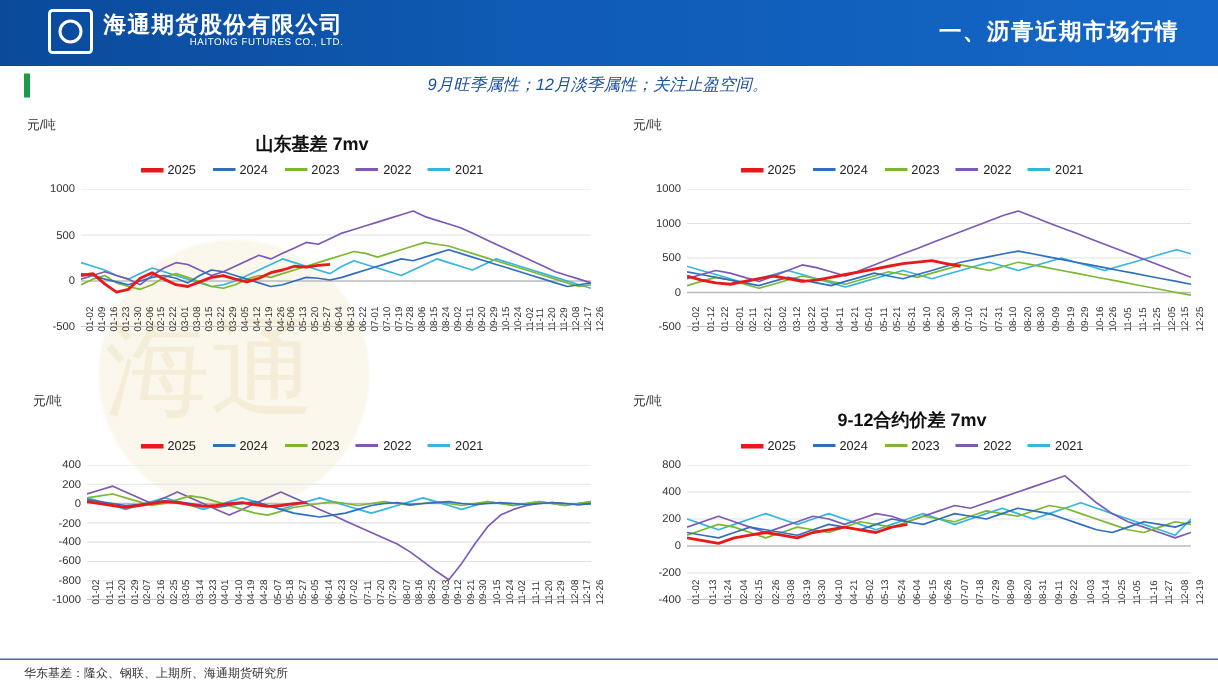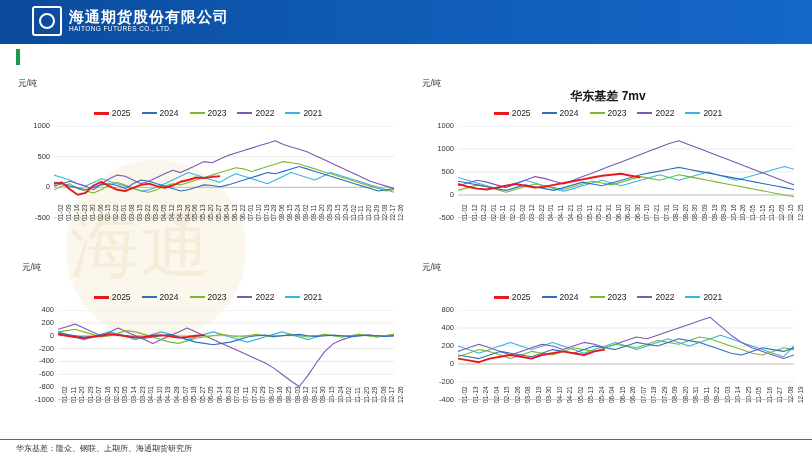--- a/index.html
+++ b/index.html
@@ -4,21 +4,21 @@
 <style>
   html,body{margin:0;padding:0;}
   body{width:812px;height:458px;background:#ffffff;font-family:"Liberation Sans",sans-serif;overflow:hidden;position:relative;}
 
   
   .header{position:absolute;left:0;top:0;width:812px;height:44px;
     background:linear-gradient(90deg,#0b4a9b 0%,#0f5bb5 45%,#1467c8 100%);}
   .logo-wrap{position:absolute;left:32px;top:6px;display:flex;align-items:center;gap:7px;}
   .logo-mark{width:30px;height:30px;border:2px solid #fff;border-radius:3px;position:relative;box-sizing:border-box;}
   .logo-mark:before{content:"";position:absolute;left:5px;top:5px;width:16px;height:16px;border:2px solid #fff;border-radius:50%;box-sizing:border-box;}
-  .logo-txt{color:#fff;line-height:1.05;}
+  .logo-txt{color:#fff;line-height:1.05;text-align:right;}
   .logo-cn{font-size:15px;font-weight:bold;letter-spacing:1px;}
   .logo-en{font-size:6.5px;letter-spacing:.4px;margin-top:2px;}
   .header-title{position:absolute;right:26px;top:12px;color:#fff;font-size:15px;font-weight:bold;letter-spacing:1px;}
 
   
   .sec-row{position:absolute;left:0;top:44px;width:812px;height:26px;}
   .sec-bar{position:absolute;left:16px;top:5px;width:4px;height:16px;background:#1a9b4a;}
   .sec-title{position:absolute;left:26px;top:3px;font-size:13.5px;font-weight:bold;color:#0b3d91;}
   .sec-note{position:absolute;left:285px;top:5px;font-size:11px;color:#1a4fa0;font-style:italic;}
 
@@ -50,31 +50,34 @@
 <body>
 
 <div class="header">
   <div class="logo-wrap">
     <div class="logo-mark"></div>
     <div class="logo-txt">
       <div class="logo-cn">海通期货股份有限公司</div>
       <div class="logo-en">HAITONG FUTURES CO., LTD.</div>
     </div>
   </div>
+  <div class="header-title">一、沥青近期市场行情</div>
 </div>
 
 <div class="sec-row">
   <div class="sec-bar"></div>
+  <div class="sec-note">9月旺季属性；12月淡季属性；关注止盈空间。</div>
 </div>
 
 <div class="wm"></div>
 <div class="wm2">海通</div>
 
 <div class="panel" id="panel0" style="left:10px;top:78px;width:396px;height:190px;">
     <div class="p-unit" style="left: 8px; top: 0px;">元/吨</div>
+    <div class="p-title">山东基差 7mv</div>
     <div class="legend">
       <div class="lg bold">
         <i style="background: rgb(232, 25, 27);"></i>
         <span>2025</span>
       </div>
       <div class="lg">
         <i style="background: rgb(47, 111, 189);"></i>
         <span>2024</span>
       </div>
       <div class="lg">
@@ -150,21 +153,20 @@
       <div class="xlab" style="left: 347.465px; top: 143px;">11-11</div>
       <div class="xlab" style="left: 355.372px; top: 143px;">11-20</div>
       <div class="xlab" style="left: 363.279px; top: 143px;">11-29</div>
       <div class="xlab" style="left: 371.186px; top: 143px;">12-08</div>
       <div class="xlab" style="left: 379.093px; top: 143px;">12-17</div>
       <div class="xlab" style="left: 387px; top: 143px;">12-26</div>
     </div>
   </div>
 <div class="panel" id="panel1" style="left:410px;top:78px;width:396px;height:190px;">
     <div class="p-unit" style="left: 12px; top: 0px;">元/吨</div>
-    <div class="p-title">华东基差 7mv</div>
     <div class="legend">
       <div class="lg bold">
         <i style="background: rgb(232, 25, 27);"></i>
         <span>2025</span>
       </div>
       <div class="lg">
         <i style="background: rgb(47, 111, 189);"></i>
         <span>2024</span>
       </div>
       <div class="lg">
@@ -327,20 +329,21 @@
       <div class="xlab" style="left: 343.923px; top: 141px;">11-11</div>
       <div class="xlab" style="left: 352.538px; top: 141px;">11-20</div>
       <div class="xlab" style="left: 361.154px; top: 141px;">11-29</div>
       <div class="xlab" style="left: 369.769px; top: 141px;">12-08</div>
       <div class="xlab" style="left: 378.385px; top: 141px;">12-17</div>
       <div class="xlab" style="left: 387px; top: 141px;">12-26</div>
     </div>
   </div>
 <div class="panel" id="panel3" style="left:410px;top:262px;width:396px;height:180px;">
     <div class="p-unit" style="left: 12px; top: 0px;">元/吨</div>
+    <div class="p-title">9-12合约价差 7mv</div>
     <div class="legend">
       <div class="lg bold">
         <i style="background: rgb(232, 25, 27);"></i>
         <span>2025</span>
       </div>
       <div class="lg">
         <i style="background: rgb(47, 111, 189);"></i>
         <span>2024</span>
       </div>
       <div class="lg">

